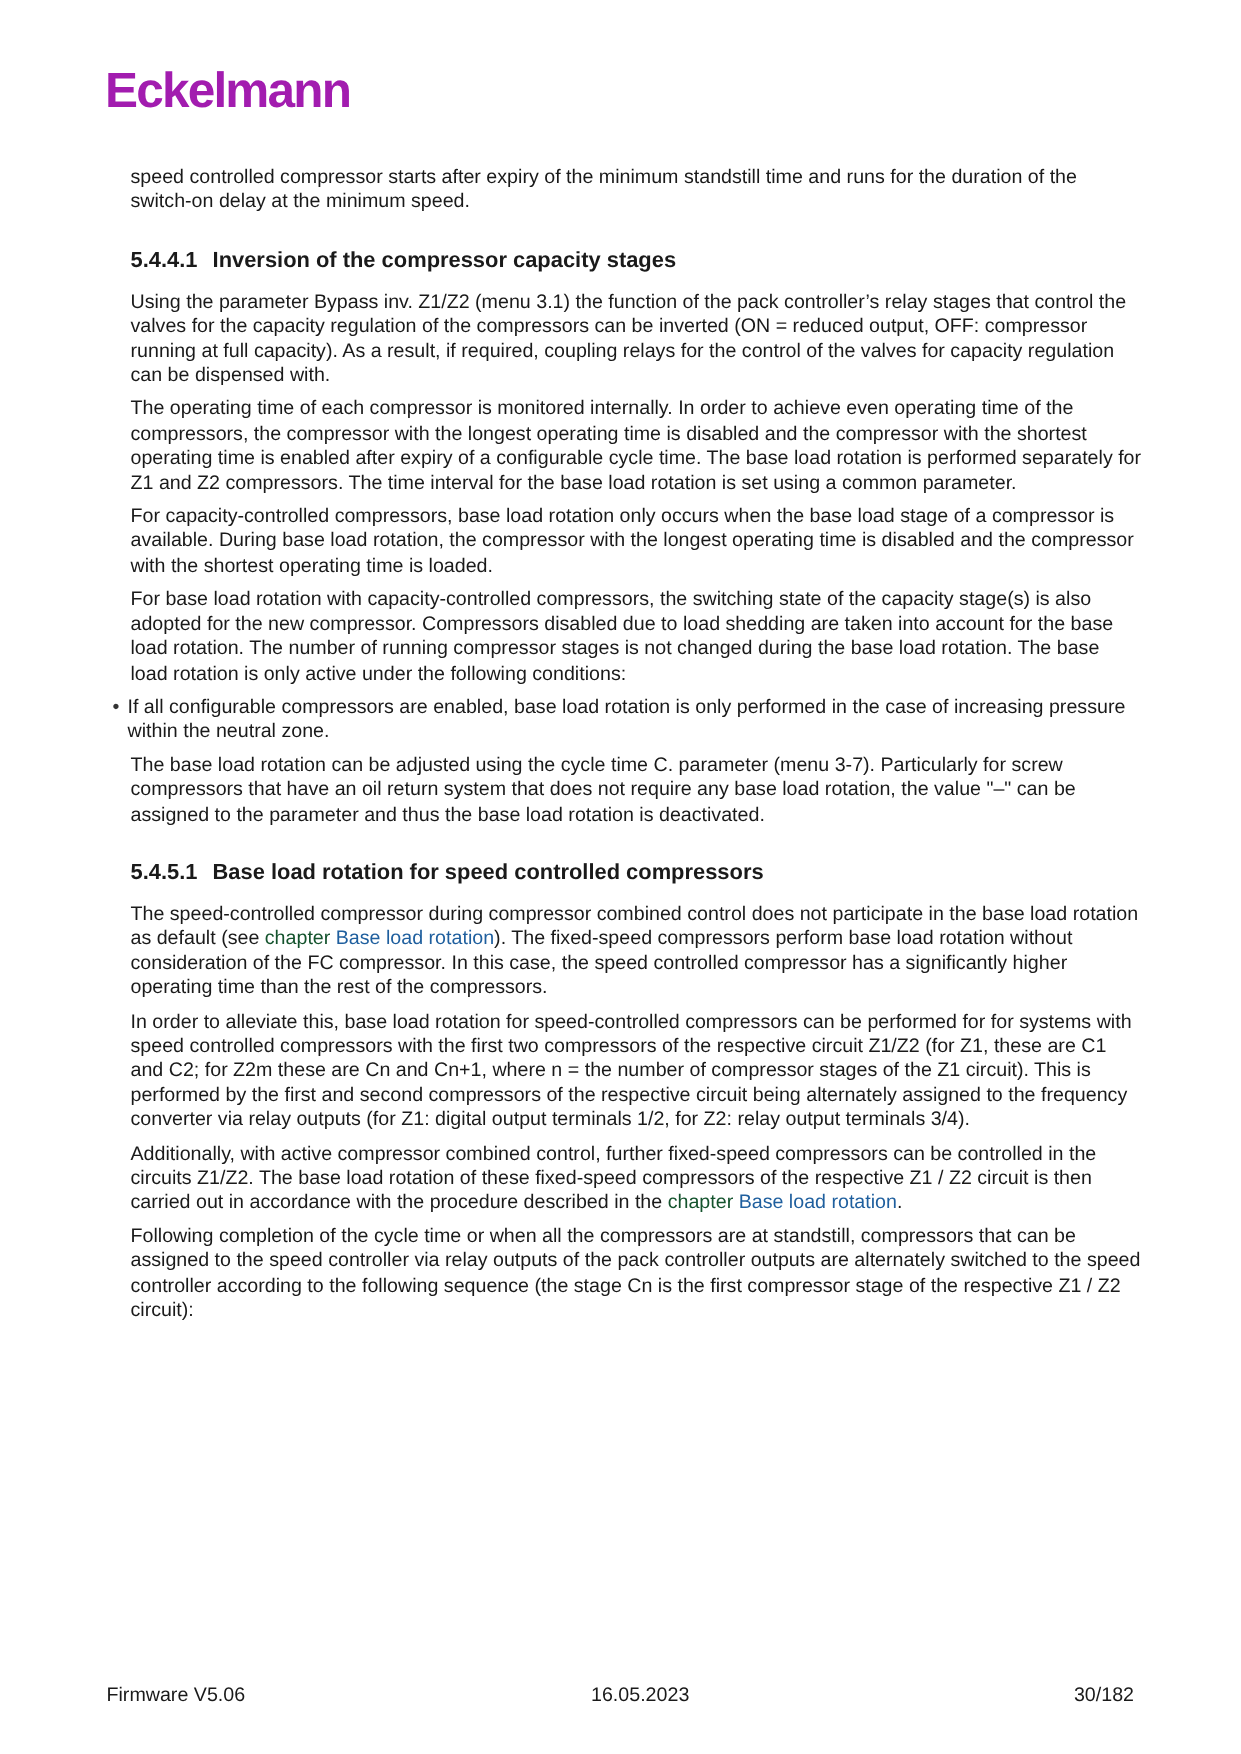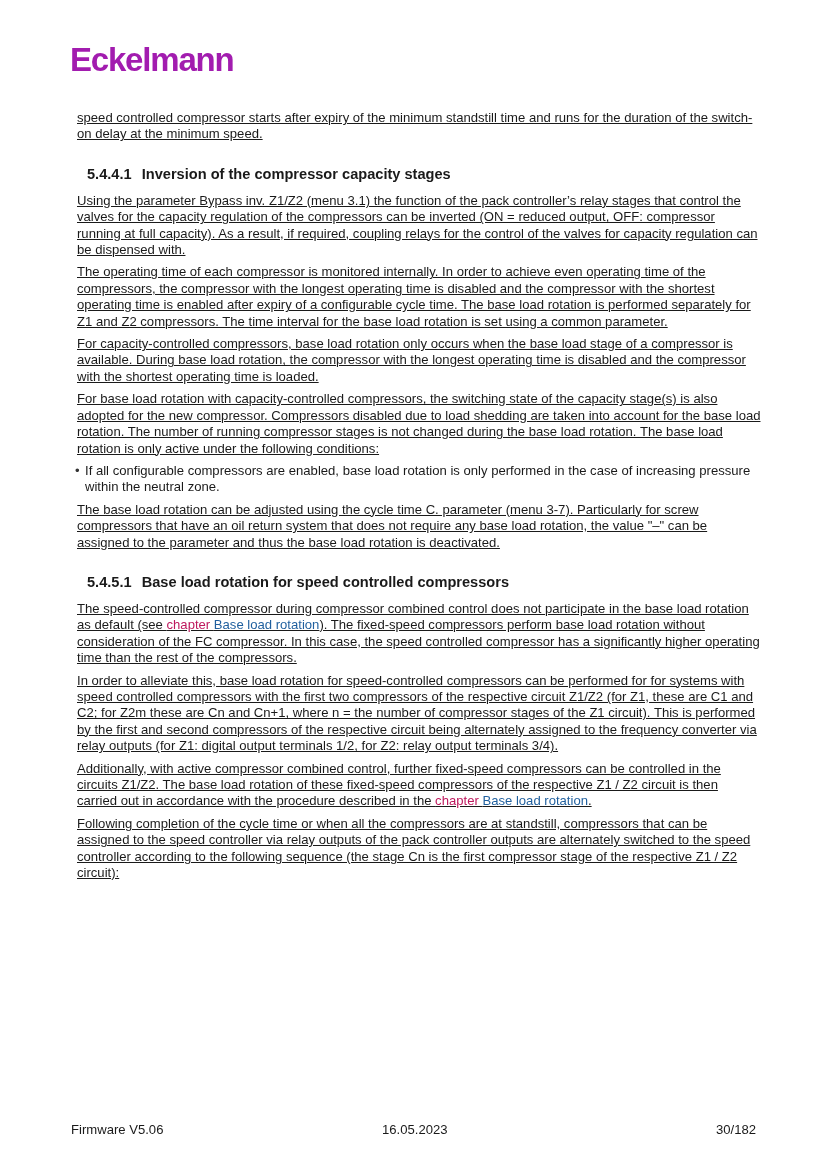--- a/index.html
+++ b/index.html
@@ -9,38 +9,38 @@
     }
     .logo {
       position: absolute; left: 70px; top: 40px;
       font-family: "Liberation Sans", sans-serif; font-weight: bold;
       font-size: 33px; letter-spacing: -1.2px; color: #a21caf; line-height: 40px;
     }
     .content {
       position: absolute; left: 71px; top: 110px; width: 690px;
       font-size: 13.1px; line-height: 16.4px;
     }
-    p { margin: 0 0 6px 6px; text-decoration: underline; }
+    p { margin: 0 0 6px 16px; }
     h2 {
       font-size: 14.6px; font-weight: bold; margin: 0; line-height: 18px;
     }
     h2 .num { margin-right: 6px; }
     .h-gap-top { margin-top: 22px; }
     .h-gap-bot { margin-bottom: 10px; margin-left: 16px; }
     ul { margin: 0 0 6px 0; padding: 0; list-style: none; }
     li { position: relative; padding-left: 14px; margin-bottom: 1px; }
     li::before { content: "•"; position: absolute; left: 4px; top: 0; color: #333; }
     a.link { color: #1f5f9e; text-decoration: none; }
-    .chapter { color: #be185d; }
+    .chapter { color: #14532d; }
     .footer {
       position: absolute; left: 71px; right: 71px; top: 1122px;
       font-size: 13.1px; color: #1a1a1a;
     }
     .footer .left { position: absolute; left: 0; }
-    .footer .center { position: absolute; left: 311px; }
+    .footer .center { position: absolute; left: 323px; }
     .footer .right { position: absolute; right: 0; }
   </style>
 </head>
 <body>
 
 <div class="logo">Eckelmann</div>
 
 <div class="content">
   <p>speed controlled compressor starts after expiry of the minimum standstill time and runs for the duration of the switch-on delay at the minimum speed.</p>
 

